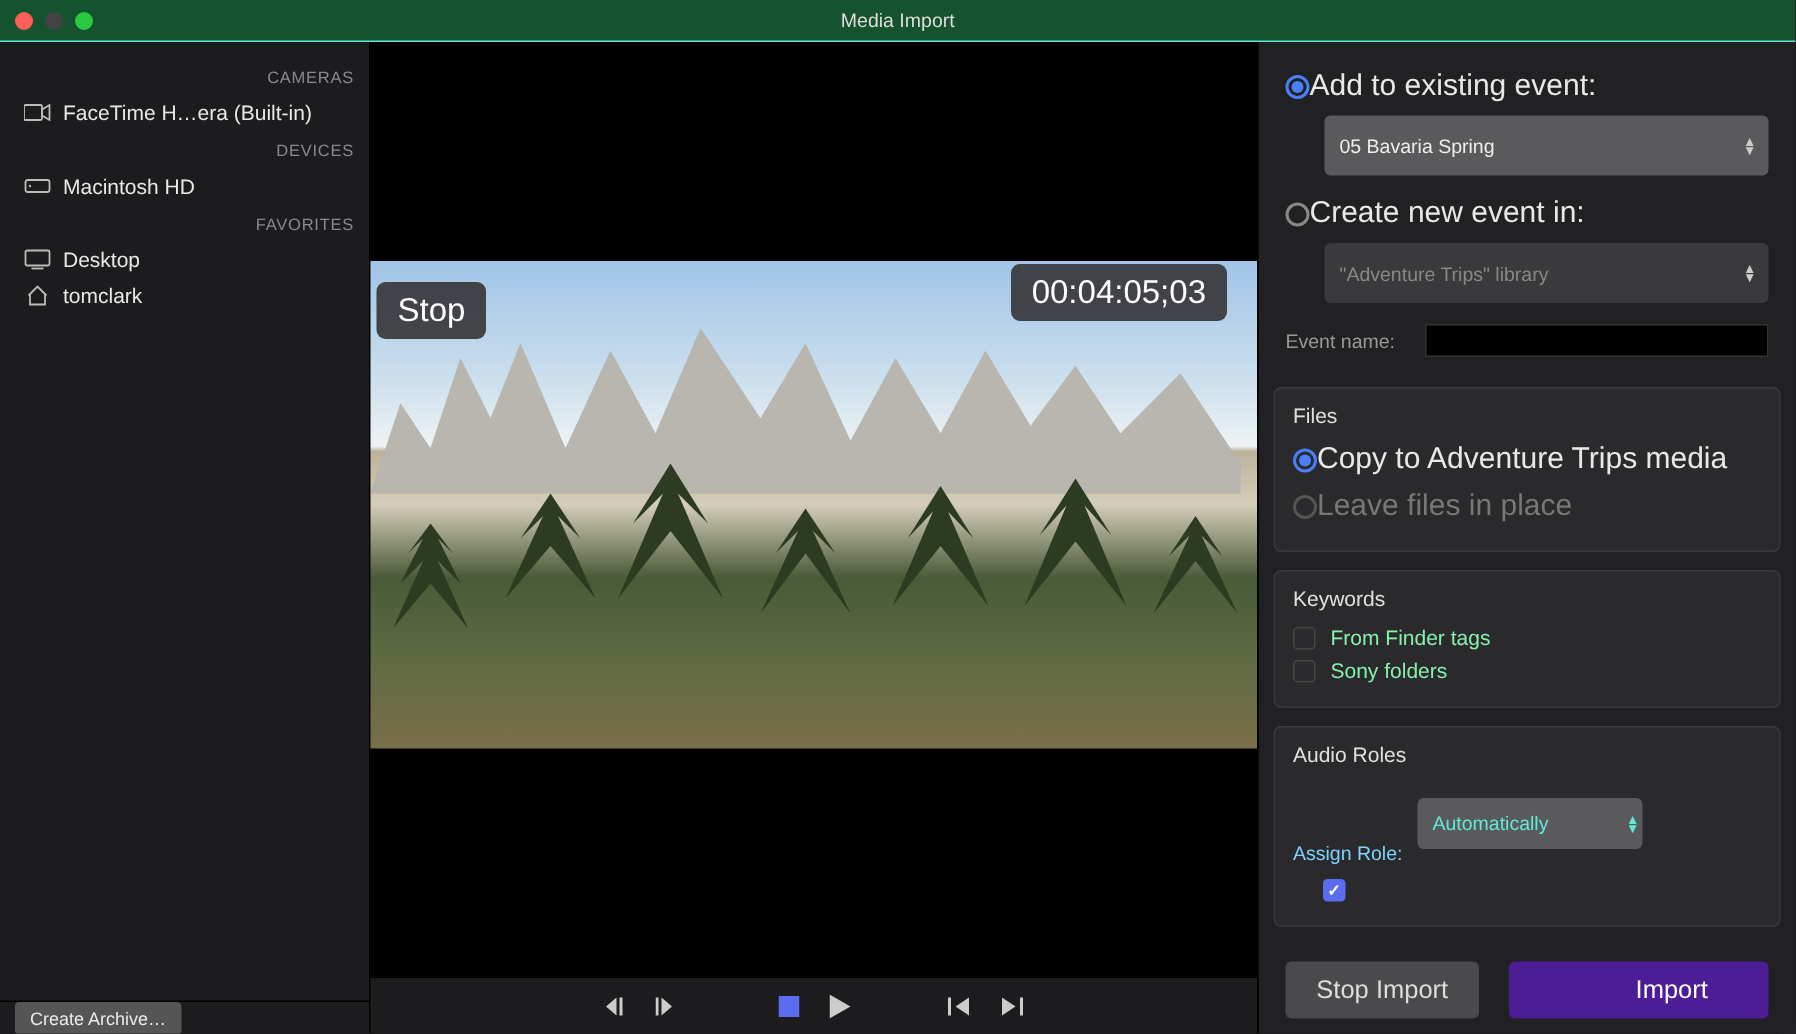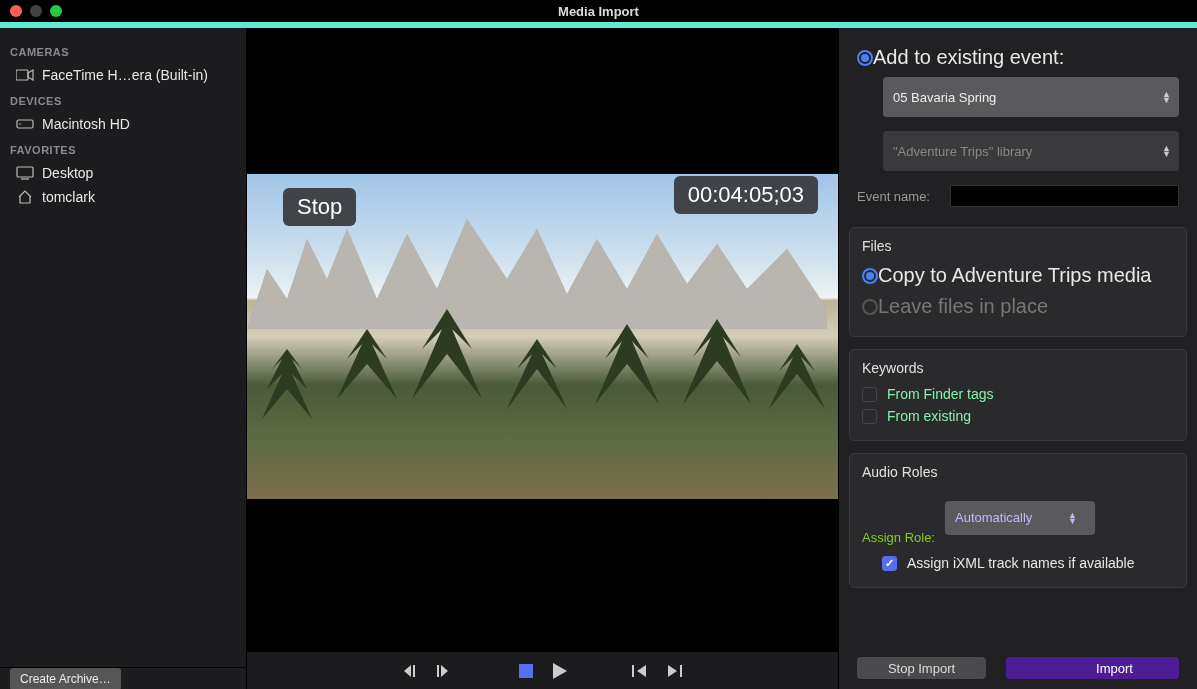--- a/index.html
+++ b/index.html
@@ -1,46 +1,46 @@
 <!DOCTYPE html>
 <html><head>
 <meta charset="utf-8">
 <style>
 * { margin: 0; padding: 0; box-sizing: border-box; font-family: -apple-system, "Helvetica Neue", Arial, sans-serif; }
 body { background: #1c1c1e; width: 1197px; height: 689px; overflow: hidden; color: #e0e0e0; }
 
 
-.titlebar { height: 28px; background: #000000; display: flex; align-items: center; position: relative; border-bottom: 6px solid #5eead4; font-weight: bold; }
+.titlebar { height: 28px; background: #14532d; display: flex; align-items: center; position: relative; border-bottom: 1px solid #5eead4; }
 .traffic { display: flex; gap: 8px; margin-left: 10px; }
 .traffic .dot { width: 12px; height: 12px; border-radius: 50%; }
 .dot.red { background: #ff5f57; }
 .dot.yellow { background: #434345; }
 .dot.green { background: #28c840; }
 .titlebar .title { position: absolute; left: 0; right: 0; text-align: center; font-size: 13px; color: #dcdcdc; pointer-events: none; }
 
 .main { display: flex; height: calc(100% - 28px); }
 
 
 .sidebar { width: 247px; background: #1c1c1e; border-right: 1px solid #000; display: flex; flex-direction: column; }
 .side-content { flex: 1; padding-top: 10px; }
-.section-header { font-size: 11px; font-weight: 700; color: #8a8a8e; letter-spacing: 0.5px; padding: 8px 10px 5px 10px; }
+.section-header { font-size: 11px; font-weight: 400; color: #8a8a8e; letter-spacing: 0.5px; padding: 8px 10px 5px 10px; text-align: right; }
 .side-item { display: flex; align-items: center; gap: 8px; padding: 4px 10px 4px 16px; font-size: 14px; color: #e8e8e8; cursor: default; }
 .side-item.selected { background: #4d50a7; color: #fff; }
 .side-item .icon { width: 18px; height: 14px; display: flex; align-items: center; justify-content: center; flex-shrink: 0; }
 .side-footer { height: 22px; border-top: 1px solid #000; display: flex; align-items: center; padding: 0 10px; }
 .btn-dark { background: #555; color: #eaeaea; border: none; padding: 4px 10px; font-size: 12px; border-radius: 3px; cursor: default; }
 
 
 .center { flex: 1; background: #000; border-right: 1px solid #000; display: flex; flex-direction: column; position: relative; }
 .viewer { flex: 1; position: relative; }
 .preview { position: absolute; left: 0; right: 0; top: 146px; height: 325px; background: linear-gradient(to bottom, #a0c4e8 0%, #cde0ed 25%, #eef3f4 38%, #bcb39a 39%, #d4cdb8 50%, #4a5a38 65%, #5c6a42 80%, #7a6f4a 100%); overflow: hidden; }
 .mountain-group { position: absolute; bottom: 170px; left: 0; right: 0; height: 120px; }
 .tree-group { position: absolute; bottom: 40px; left: 0; right: 0; height: 190px; }
 .viewer-overlay { position: absolute; background: rgba(55,55,58,0.92); color: #fff; font-size: 22px; padding: 6px 14px; border-radius: 6px; }
-.ov-stop { left: 36px; top: 160px; cursor: default; }
+.ov-stop { left: 4px; top: 160px; cursor: default; }
 .ov-time { right: 20px; top: 148px; }
 .transport { height: 38px; border-top: 1px solid #000; display: flex; align-items: center; justify-content: center; gap: 0; padding: 0 60px; background: #1c1c1e; }
 .transport .tgroup { display: flex; gap: 14px; }
 .transport .spacer { width: 60px; }
 .tbtn { width: 20px; height: 20px; display: flex; align-items: center; justify-content: center; cursor: default; }
 
 
 .inspector { width: 358px; background: #212123; padding: 10px 8px; overflow-y: auto; display: flex; flex-direction: column; }
 .ins-top { padding: 8px 10px 14px 10px; }
 .radio-row { display: flex; align-items: center; font-size: 20px; color: #e8e8e8; margin-bottom: 8px; }
@@ -57,26 +57,26 @@
 
 .panel { background: #2a2a2c; border: 1px solid #3a3a3c; border-radius: 5px; margin: 6px 2px; padding: 10px 12px; }
 .panel-title { font-size: 14px; color: #e0e0e0; margin-bottom: 10px; }
 .chk-row { display: flex; align-items: center; gap: 10px; font-size: 14px; color: #e8e8e8; margin-bottom: 6px; }
 .chk-row.dim { color: #86efac; }
 .chk { width: 15px; height: 15px; border-radius: 3px; border: 1px solid #666; background: #3a3a3c; flex-shrink: 0; display: flex; align-items: center; justify-content: center; cursor: default; }
 .chk.checked { background: #5a6df0; border-color: #5a6df0; }
 .chk.checked::after { content: '✓'; color: #fff; font-size: 11px; font-weight: bold; }
 .chk.disabled { border-color: #444; background: #2a2a2c; }
 .role-row { display: flex; align-items: center; gap: 10px; margin-bottom: 10px; }
-.role-row .lbl { font-size: 13px; color: #84cc16; margin-top: 40px; }
-.role-sel { flex: 1; background: #5a5a5c; border-radius: 4px; height: 34px; display: flex; align-items: center; padding: 0 18px 0 10px; font-size: 13px; color: #c4b5fd; cursor: default; max-width: 150px; }
+.role-row .lbl { font-size: 13px; color: #7dd3fc; margin-top: 40px; }
+.role-sel { flex: 1; background: #5a5a5c; border-radius: 4px; height: 34px; display: flex; align-items: center; padding: 0 2px 0 10px; font-size: 13px; color: #5eead4; cursor: default; max-width: 150px; }
 .role-sel .sel-arrows { margin-left: auto; font-size: 9px; line-height: 6px; display: flex; flex-direction: column; }
 
 .ins-footer { margin-top: auto; display: flex; gap: 20px; padding: 8px 10px 0 10px; }
-.fbtn { flex: 1; height: 22px; border: none; border-radius: 4px; font-size: 13px; cursor: default; }
+.fbtn { flex: 1; height: 38px; border: none; border-radius: 4px; font-size: 17px; cursor: default; }
 .fbtn.gray { background: #4a4a4c; color: #ddd; }
 .fbtn.blue { background: #4c1d95; color: #fff; padding-left: 44px; }
 
 svg { display: block; }
 </style>
 </head>
 <body>
 
 <div class="titlebar">
   <div class="traffic">
@@ -212,20 +212,24 @@
         <span>Add to existing event:</span>
       </div>
       <div class="select-box">
         <span>05 Bavaria Spring</span>
         <span class="sel-arrows">
             <span>▲</span>
             <span>▼</span>
           </span>
       </div>
 
+      <div class="radio-row">
+        <div class="radio"></div>
+        <span>Create new event in:</span>
+      </div>
       <div class="select-box disabled">
         <span>"Adventure Trips" library</span>
         <span class="sel-arrows">
             <span>▲</span>
             <span>▼</span>
           </span>
       </div>
       <div class="evname-row">
         <span class="lbl">Event name:</span>
         <input type="text" style="">
@@ -245,39 +249,38 @@
     </div>
 
     <div class="panel">
       <div class="panel-title">Keywords</div>
       <div class="chk-row dim">
         <div class="chk disabled"></div>
         <span>From Finder tags</span>
       </div>
       <div class="chk-row dim">
         <div class="chk disabled"></div>
-        <span>From existing</span>
+        <span>Sony folders</span>
       </div>
     </div>
 
     <div class="panel">
       <div class="panel-title">Audio Roles</div>
       <div class="role-row">
         <span class="lbl">Assign Role:</span>
         <div class="role-sel">
           <span>Automatically</span>
           <span class="sel-arrows">
               <span>▲</span>
               <span>▼</span>
             </span>
         </div>
       </div>
       <div class="chk-row" style="margin-left:20px">
         <div class="chk checked"></div>
-        <span>Assign iXML track names if available</span>
       </div>
     </div>
 
     <div class="ins-footer">
       <button class="fbtn gray">Stop Import</button>
       <button class="fbtn blue">Import</button>
     </div>
   </div>
 </div>
 

